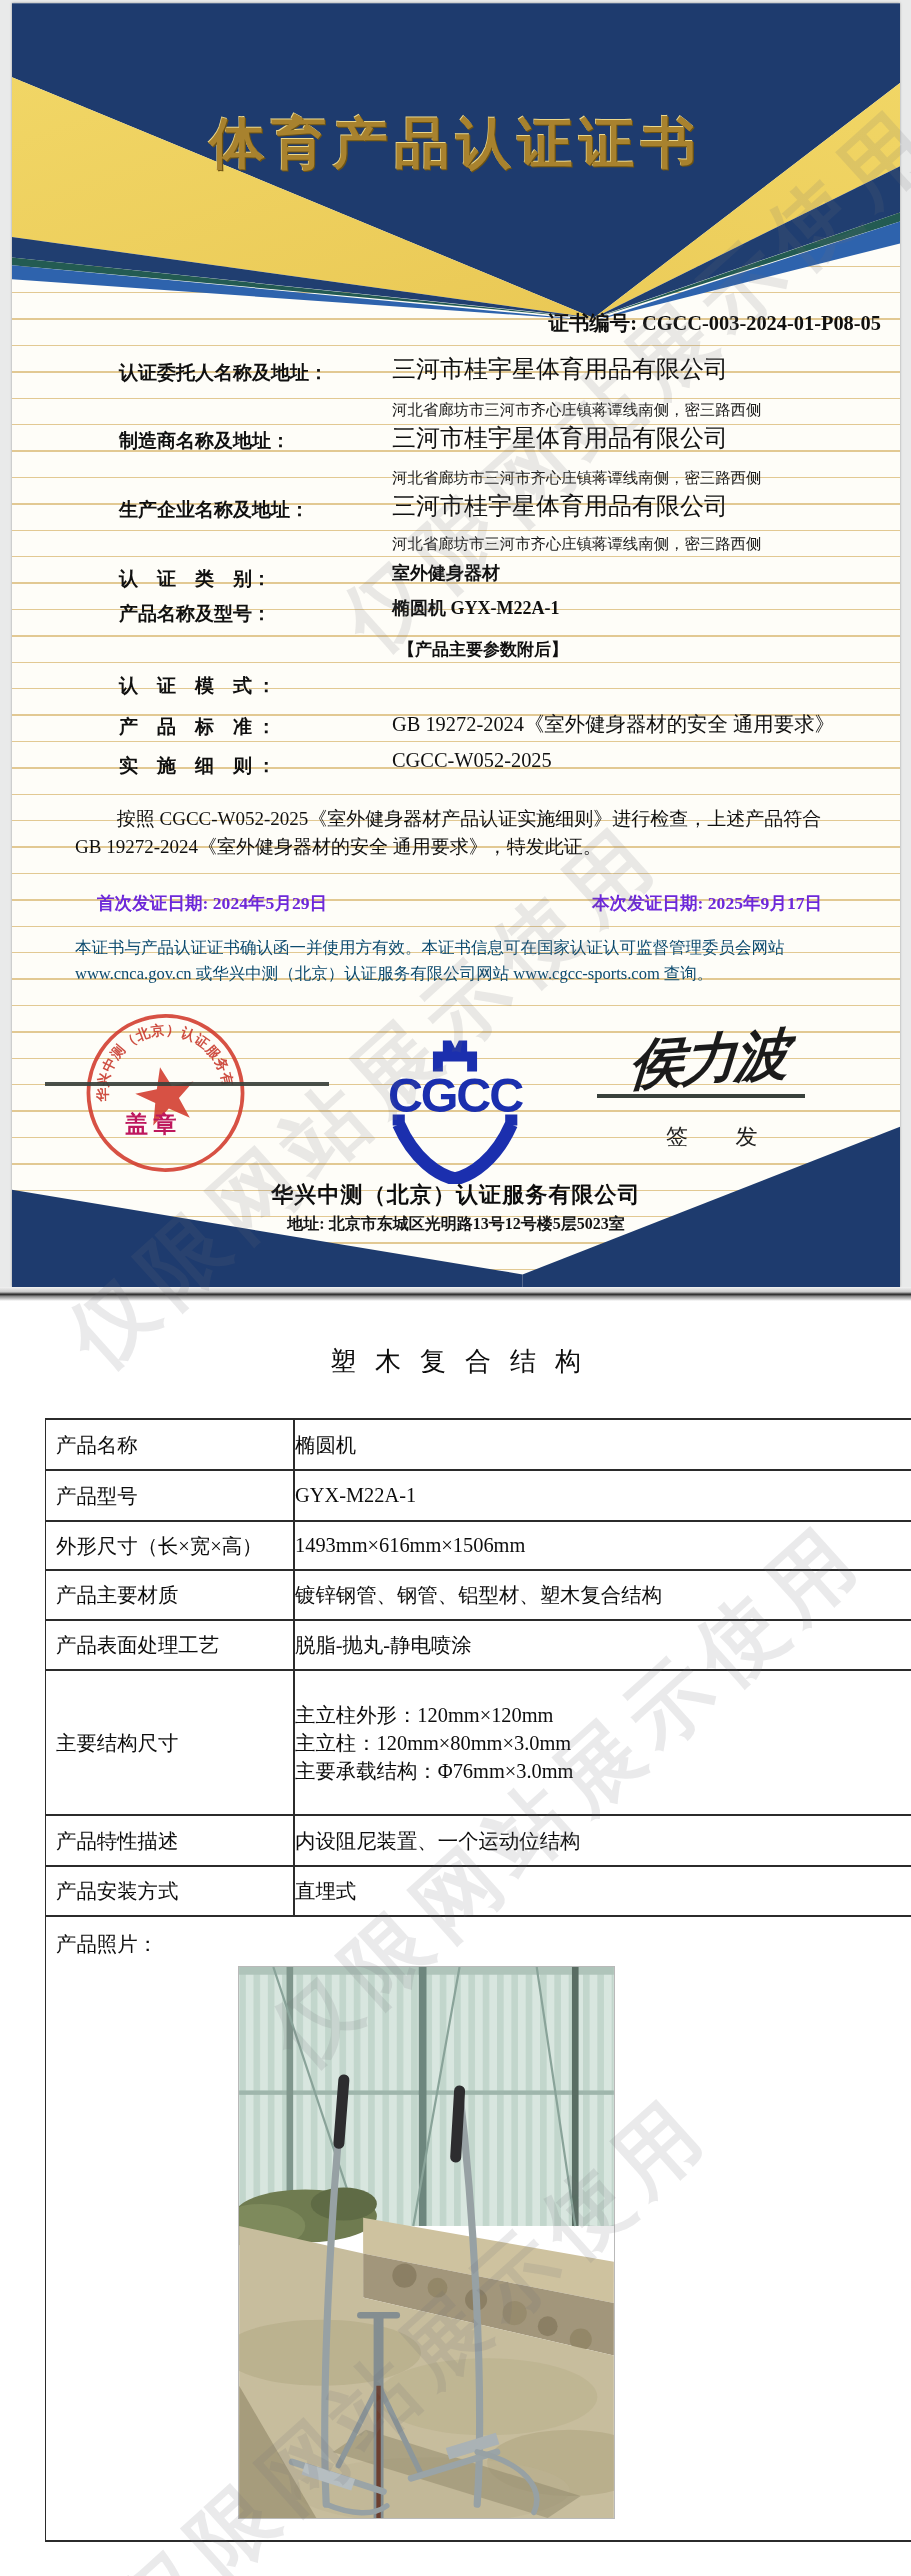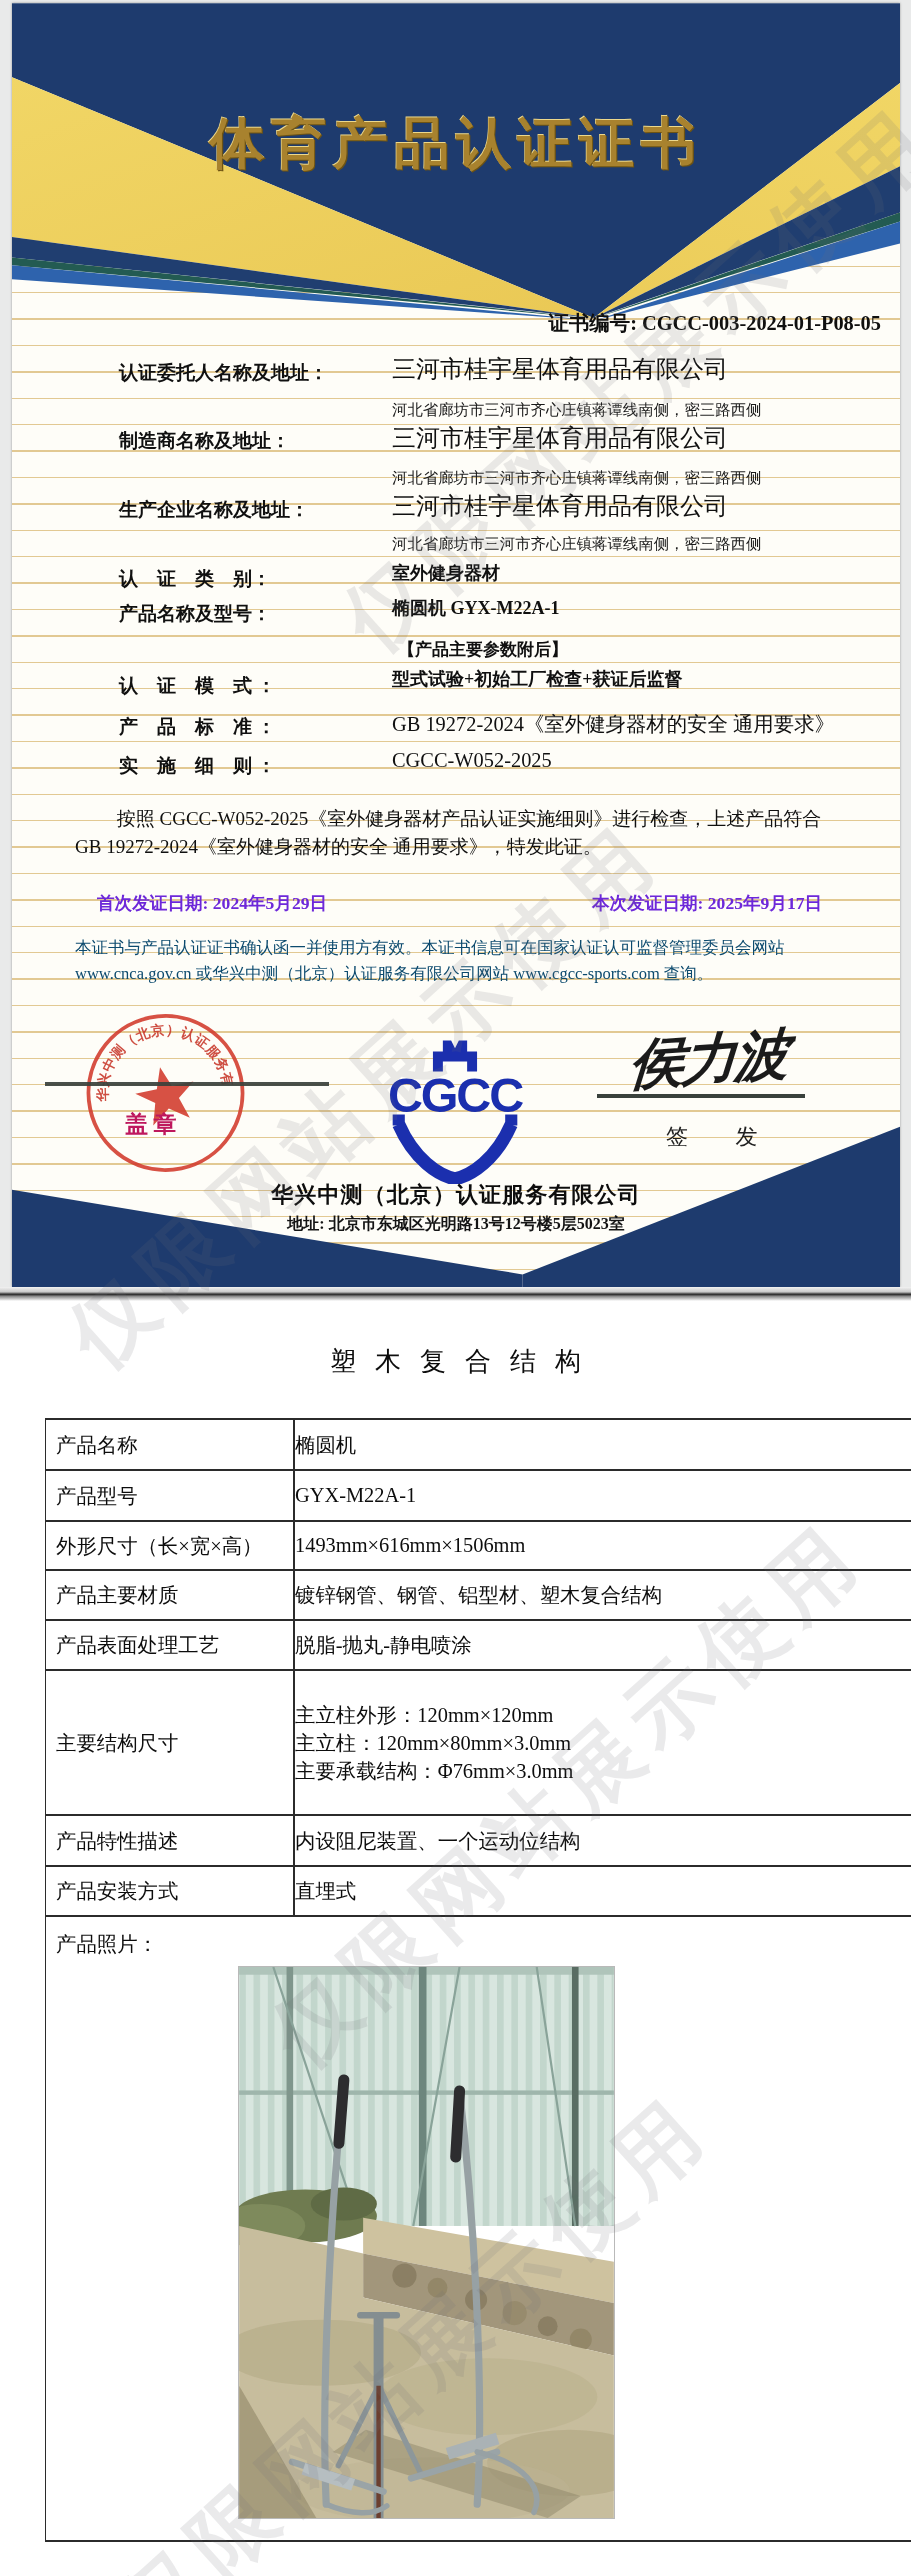--- a/index.html
+++ b/index.html
@@ -99,21 +99,20 @@
   <div class="f-sub" style="left:380px;top:531px;">河北省廊坊市三河市齐心庄镇蒋谭线南侧，密三路西侧</div>
 
   <div class="f-label" style="left:107px;top:563px;">认　证　类　别：</div>
   <div class="f-value mid" style="left:380px;top:558px;font-weight:bold;">室外健身器材</div>
 
   <div class="f-label" style="left:107px;top:598px;">产品名称及型号：</div>
   <div class="f-value mid" style="left:380px;top:593px;font-weight:bold;">椭圆机 GYX-M22A-1</div>
   <div class="f-note" style="left:386px;top:635px;">【产品主要参数附后】</div>
 
   <div class="f-label" style="left:107px;top:670px;">认　证　模　式 ：</div>
-  <div class="f-value mid" style="left:380px;top:664px;font-weight:bold;">型式试验+初始工厂检查+获证后监督</div>
 
   <div class="f-label" style="left:107px;top:711px;">产　品　标　准 ：</div>
   <div class="f-value small" style="left:380px;top:707px;">GB 19272-2024《室外健身器材的安全 通用要求》</div>
 
   <div class="f-label" style="left:107px;top:750px;">实　施　细　则 ：</div>
   <div class="f-value small" style="left:380px;top:746px;">CGCC-W052-2025</div>
 
   <div class="cert-para">按照 CGCC-W052-2025《室外健身器材产品认证实施细则》进行检查，上述产品符合 GB 19272-2024《室外健身器材的安全 通用要求》，特发此证。</div>
 
   <div class="cert-date" style="left:85px;top:888px;">首次发证日期: 2024年5月29日</div>

